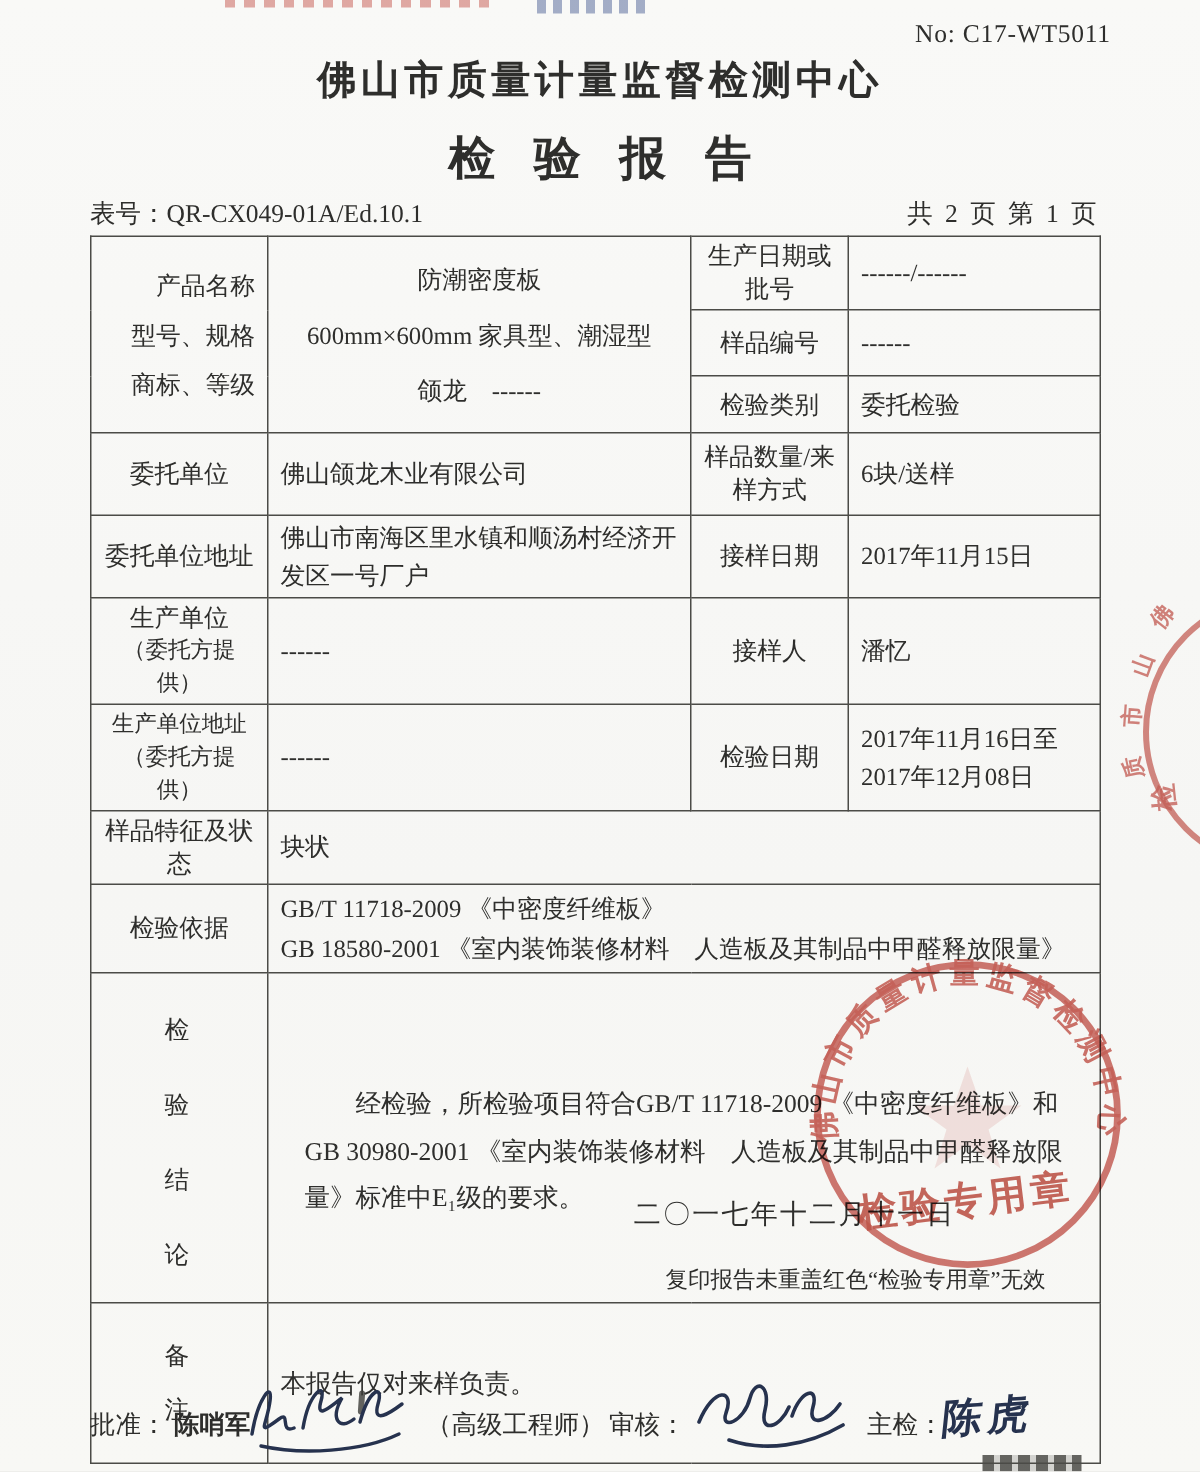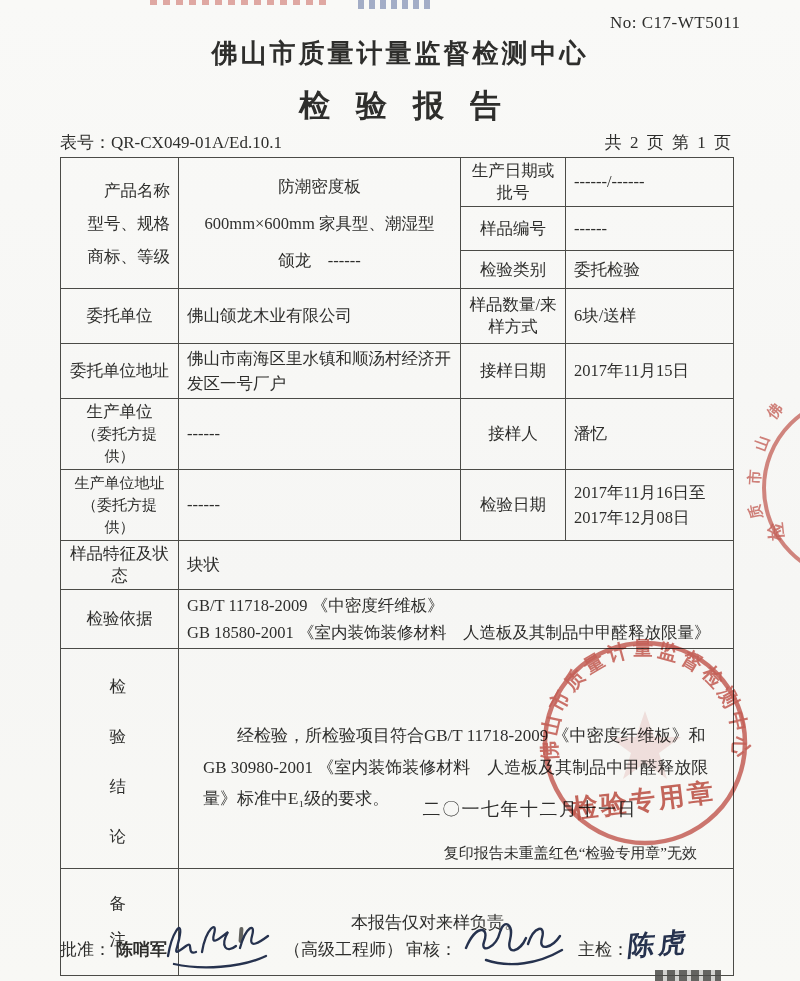--- a/index.html
+++ b/index.html
@@ -27,21 +27,21 @@
   .sm  { font-size:15px; }
   .ln  { line-height:22px; }
   .product-lab div { line-height:33px; text-align:right; }
   .product-val div { line-height:37px; text-align:center; }
   .vstack { width:1.2em; word-break:break-all; margin:0 auto; text-align:left;font-family:Liberation Serif, serif; }
   .concl-cell { position:relative; vertical-align:top; }
   .concl-text { margin:0; padding:18px 26px 0 16px; text-indent:2em;
                 line-height:1.85; font-size:17px; }
   .concl-date { position:absolute; top:148px; right:96px; font-size:18px; letter-spacing:1.5px; }
   .concl-note { position:absolute; top:182px; right:36px; font-size:15px;margin-top:13px; }
-  .remark-cell { position:relative; text-align:center;margin-left:26px; }
+  .remark-cell { position:relative; text-align:left;margin-left:26px; }
   .remark-text { padding-right:40px; font-size:17px; }
   .pen-dot { position:absolute; left:60px; top:58px; width:4px; height:16px;
              background:#3c3c38; border-radius:2px; transform:rotate(4deg); opacity:.8; }
 
   .sign-row { position:absolute; top:916px; left:60px; width:690px; height:62px; font-size:17px; }
   .sign-row .item { position:absolute; top:22px; white-space:nowrap; }
   .bold { font-weight:700;margin-left:12px; }
   .sig-svg { position:absolute; }
   .hand-name { position:absolute; top:10px; left:568px; font-size:27px; font-weight:600;
                color:#26324e; transform:rotate(-4deg) skewX(-10deg); letter-spacing:4px; }

